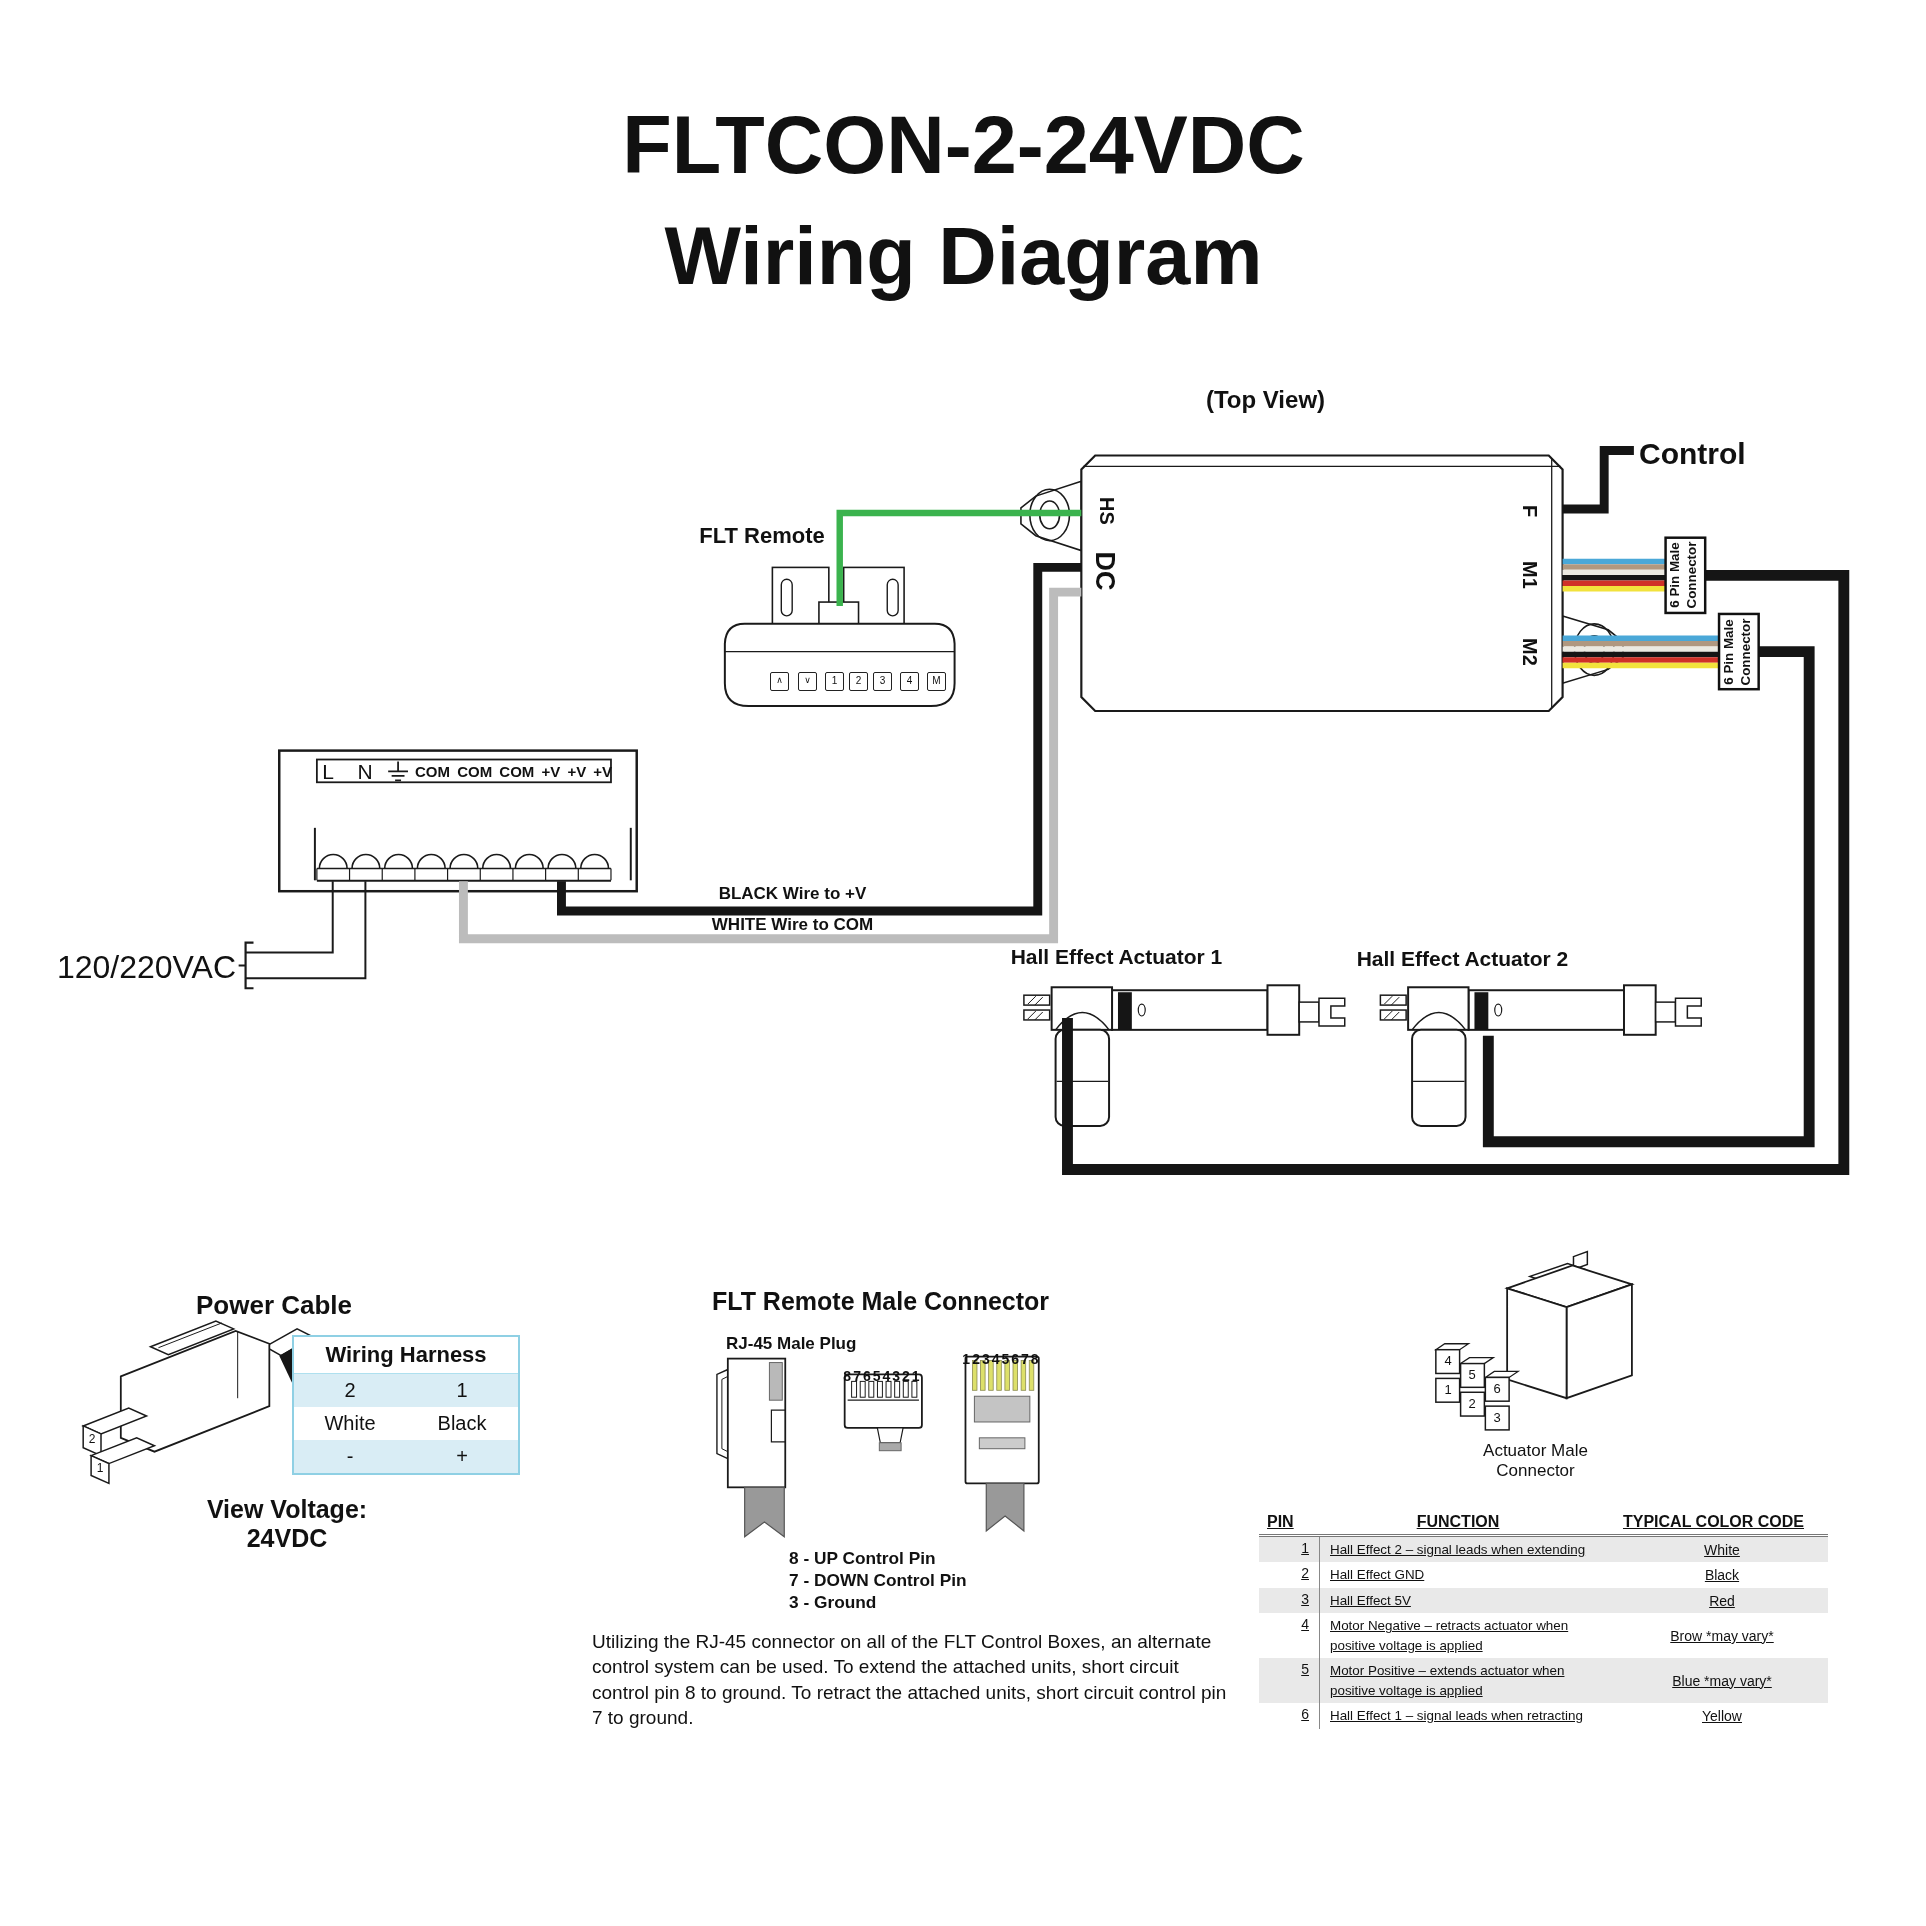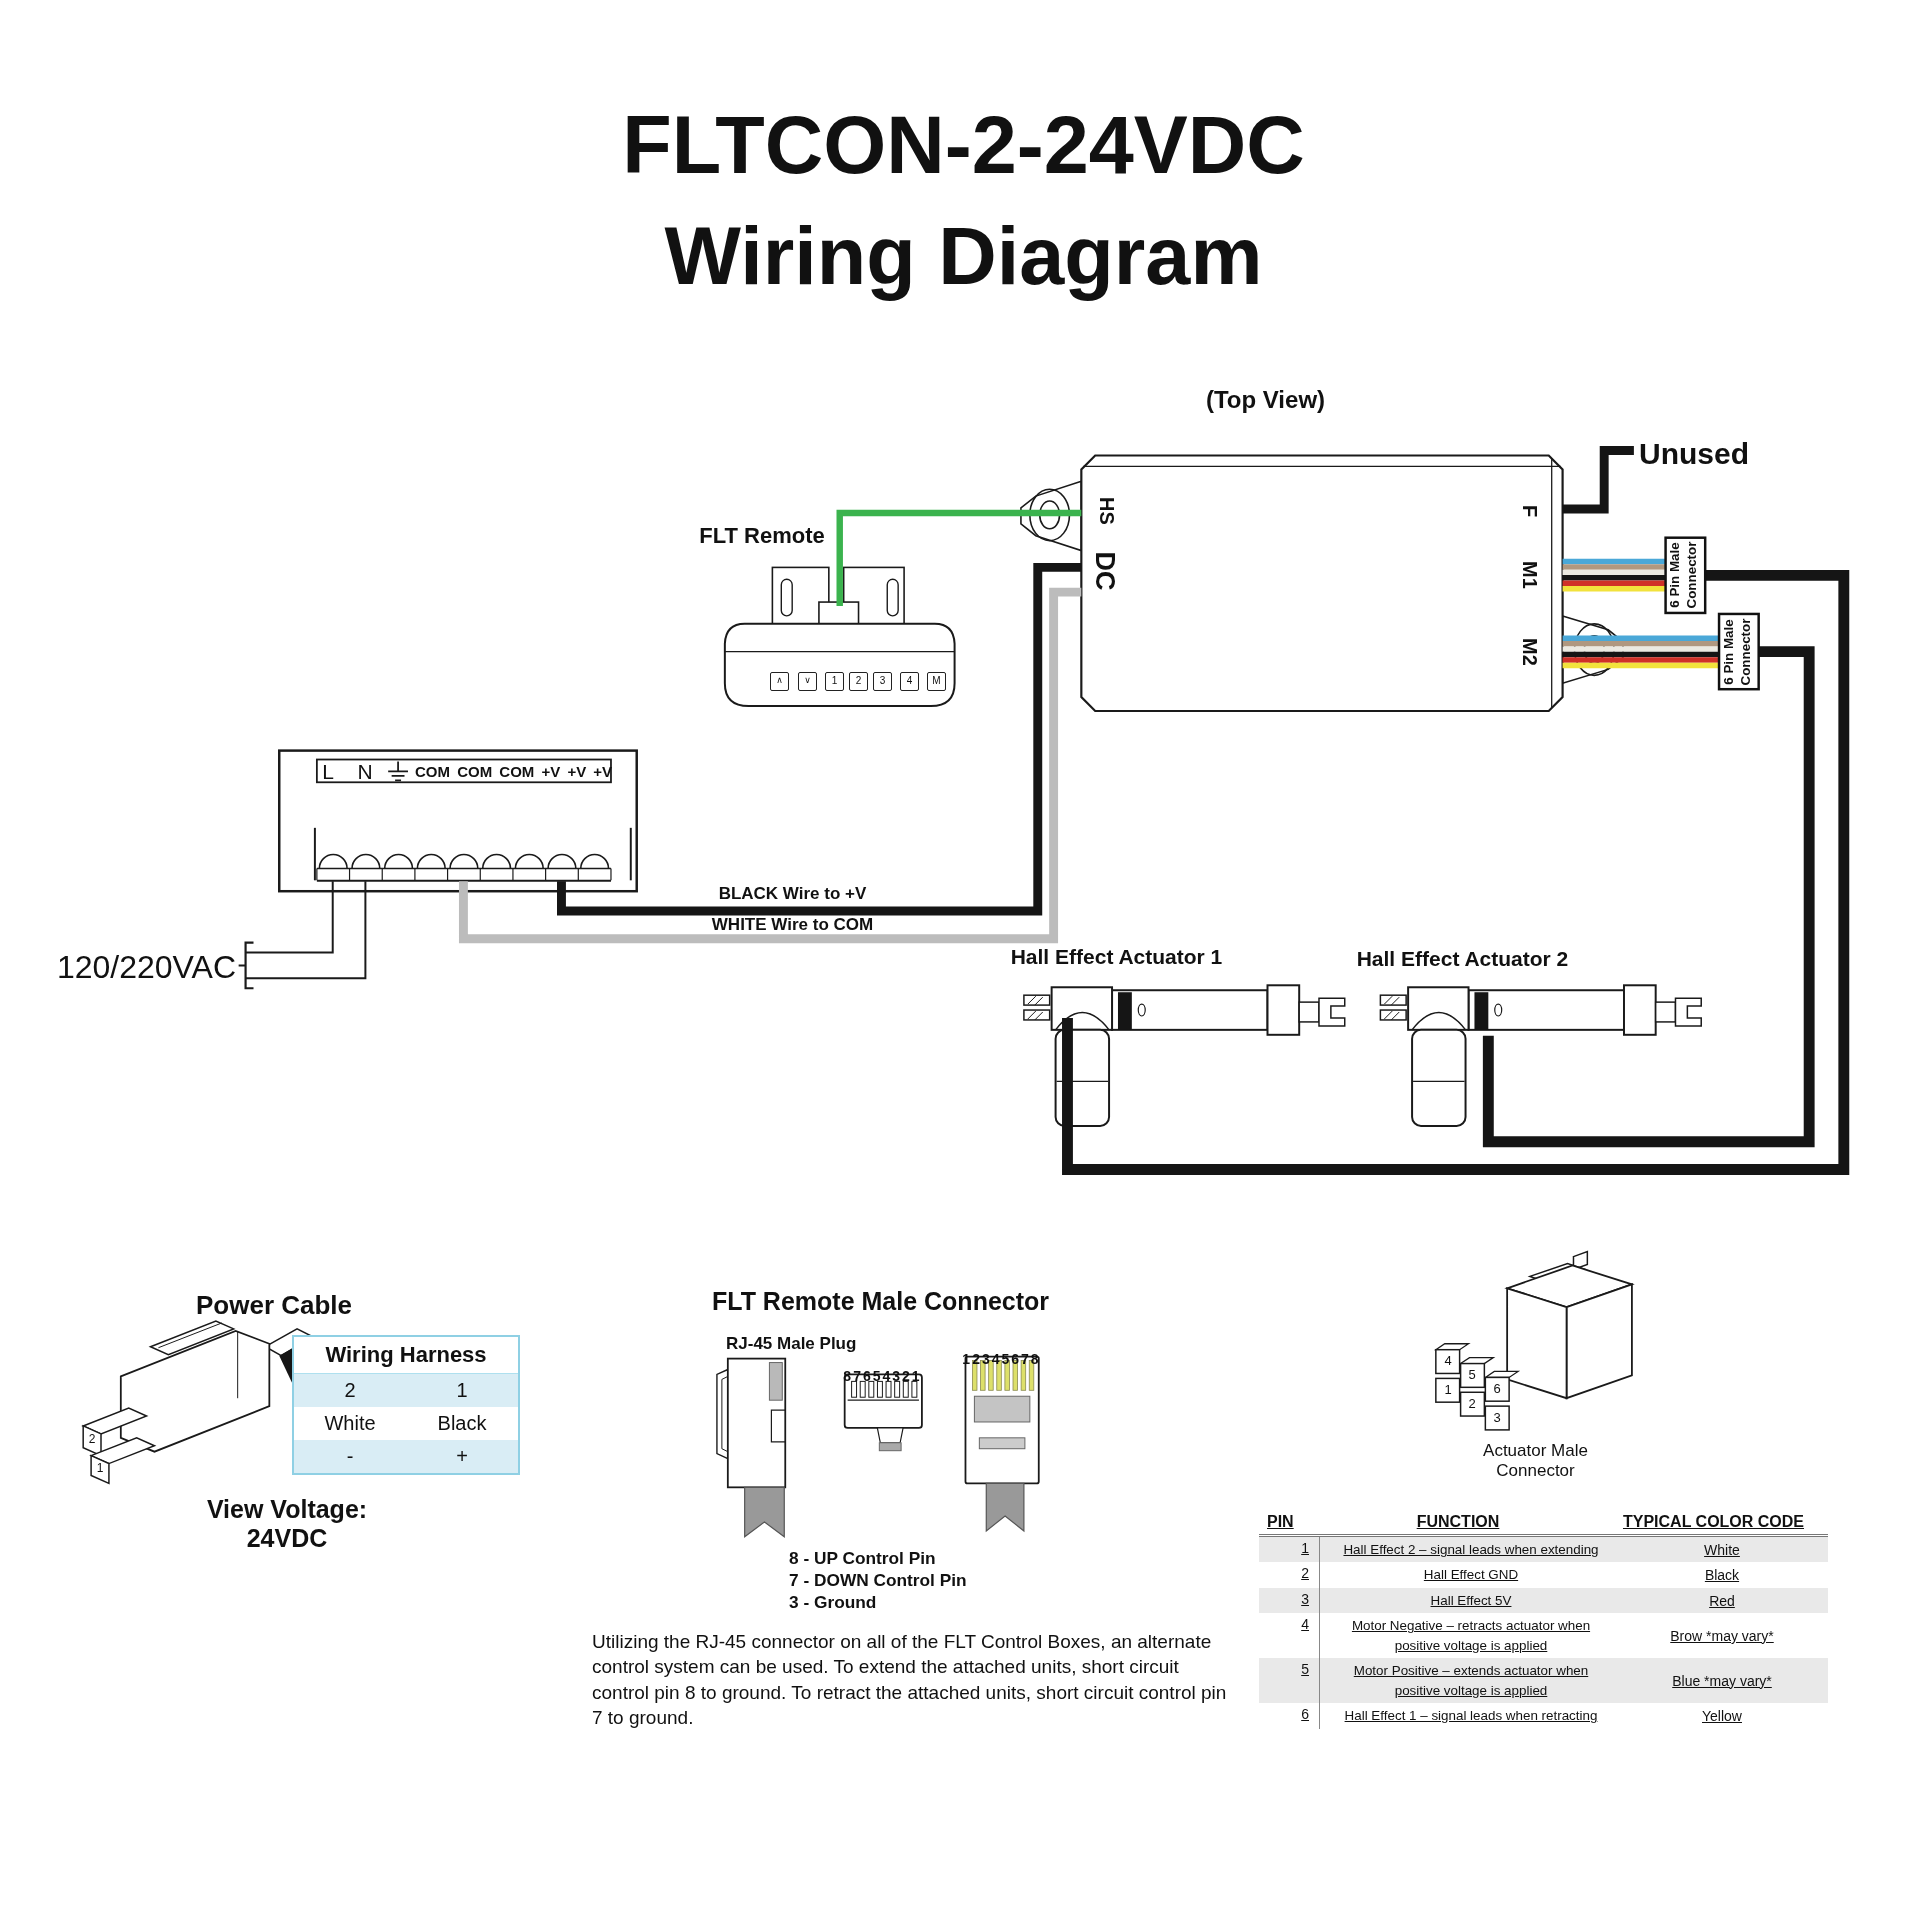--- a/index.html
+++ b/index.html
@@ -36,21 +36,21 @@
   .pin-note{left:789px;font-size:17.3px;font-weight:700;}
   .t-par{left:592px;top:1629px;width:639px;font-size:19px;line-height:1.33;}
   .iso-pin{width:24px;height:24px;line-height:24px;text-align:center;font-size:13px;}
   .t-amc{left:1434px;width:203px;font-size:17px;text-align:center;}
   .pc-pin{width:18px;text-align:center;font-size:12px;}
   .pin-table{left:1259px;top:1513px;width:569px;text-decoration:underline;}
   .pt-head{display:flex;font-weight:bold;font-size:16px;border-bottom:3px double #777;padding-bottom:3px;}
   .pt-head .pt-pin{text-align:left;padding-left:8px;}
   .pt-head .pt-fn{text-align:center;}
   .pt-pin{width:50px;}
-  .pt-fn{width:282px;text-align:center;}
+  .pt-fn{width:282px;}
   .pt-col{flex:1;text-align:center;}
   .pt-row{display:flex;align-items:stretch;}
   .pt-row .pt-pin{font-size:14px;text-align:right;padding:3px 10px 0 0;}
   .pt-row .pt-fn{font-size:13.4px;line-height:1.45;padding:3px 4px 3px 10px;border-left:1.6px solid #888;}
   .pt-row .pt-col{display:flex;align-items:center;justify-content:center;font-size:14px;}
   .zebra{background:#e9e9e9;}
 </style>
 </head>
 <body>
 
@@ -219,21 +219,21 @@
     <rect x="1475" y="1406" width="24" height="24" stroke-width="1.5"></rect>
     <rect x="1500" y="1420" width="24" height="24" stroke-width="1.5"></rect>
   </g>
 </svg>
 
 <div class="abs t-title">FLTCON-2-24VDC</div>
 <div class="abs t-title t-title2">Wiring Diagram</div>
 
 <div class="abs t-topview">(Top View)</div>
 <div class="abs t-remote">FLT Remote</div>
-<div class="abs t-unused">Unused</div>
+<div class="abs t-unused">Control</div>
 <div class="abs t-ac">120/220VAC</div>
 <div class="abs wirelbl" style="left:624px;top:884px;">BLACK Wire to +V</div>
 <div class="abs wirelbl" style="left:624px;top:915px;">WHITE Wire to COM</div>
 <div class="abs t-hall" style="left:988px;top:945px;">Hall Effect Actuator 1</div>
 <div class="abs t-hall" style="left:1334px;top:947px;">Hall Effect Actuator 2</div>
 
 <div class="abs port rot90" style="left:1057px;top:496px;">HS</div>
 <div class="abs port port-dc rot90" style="left:1055px;top:554px;">DC</div>
 <div class="abs port rot90" style="left:1480px;top:496px;">F</div>
 <div class="abs port rot90" style="left:1480px;top:560px;">M1</div>

